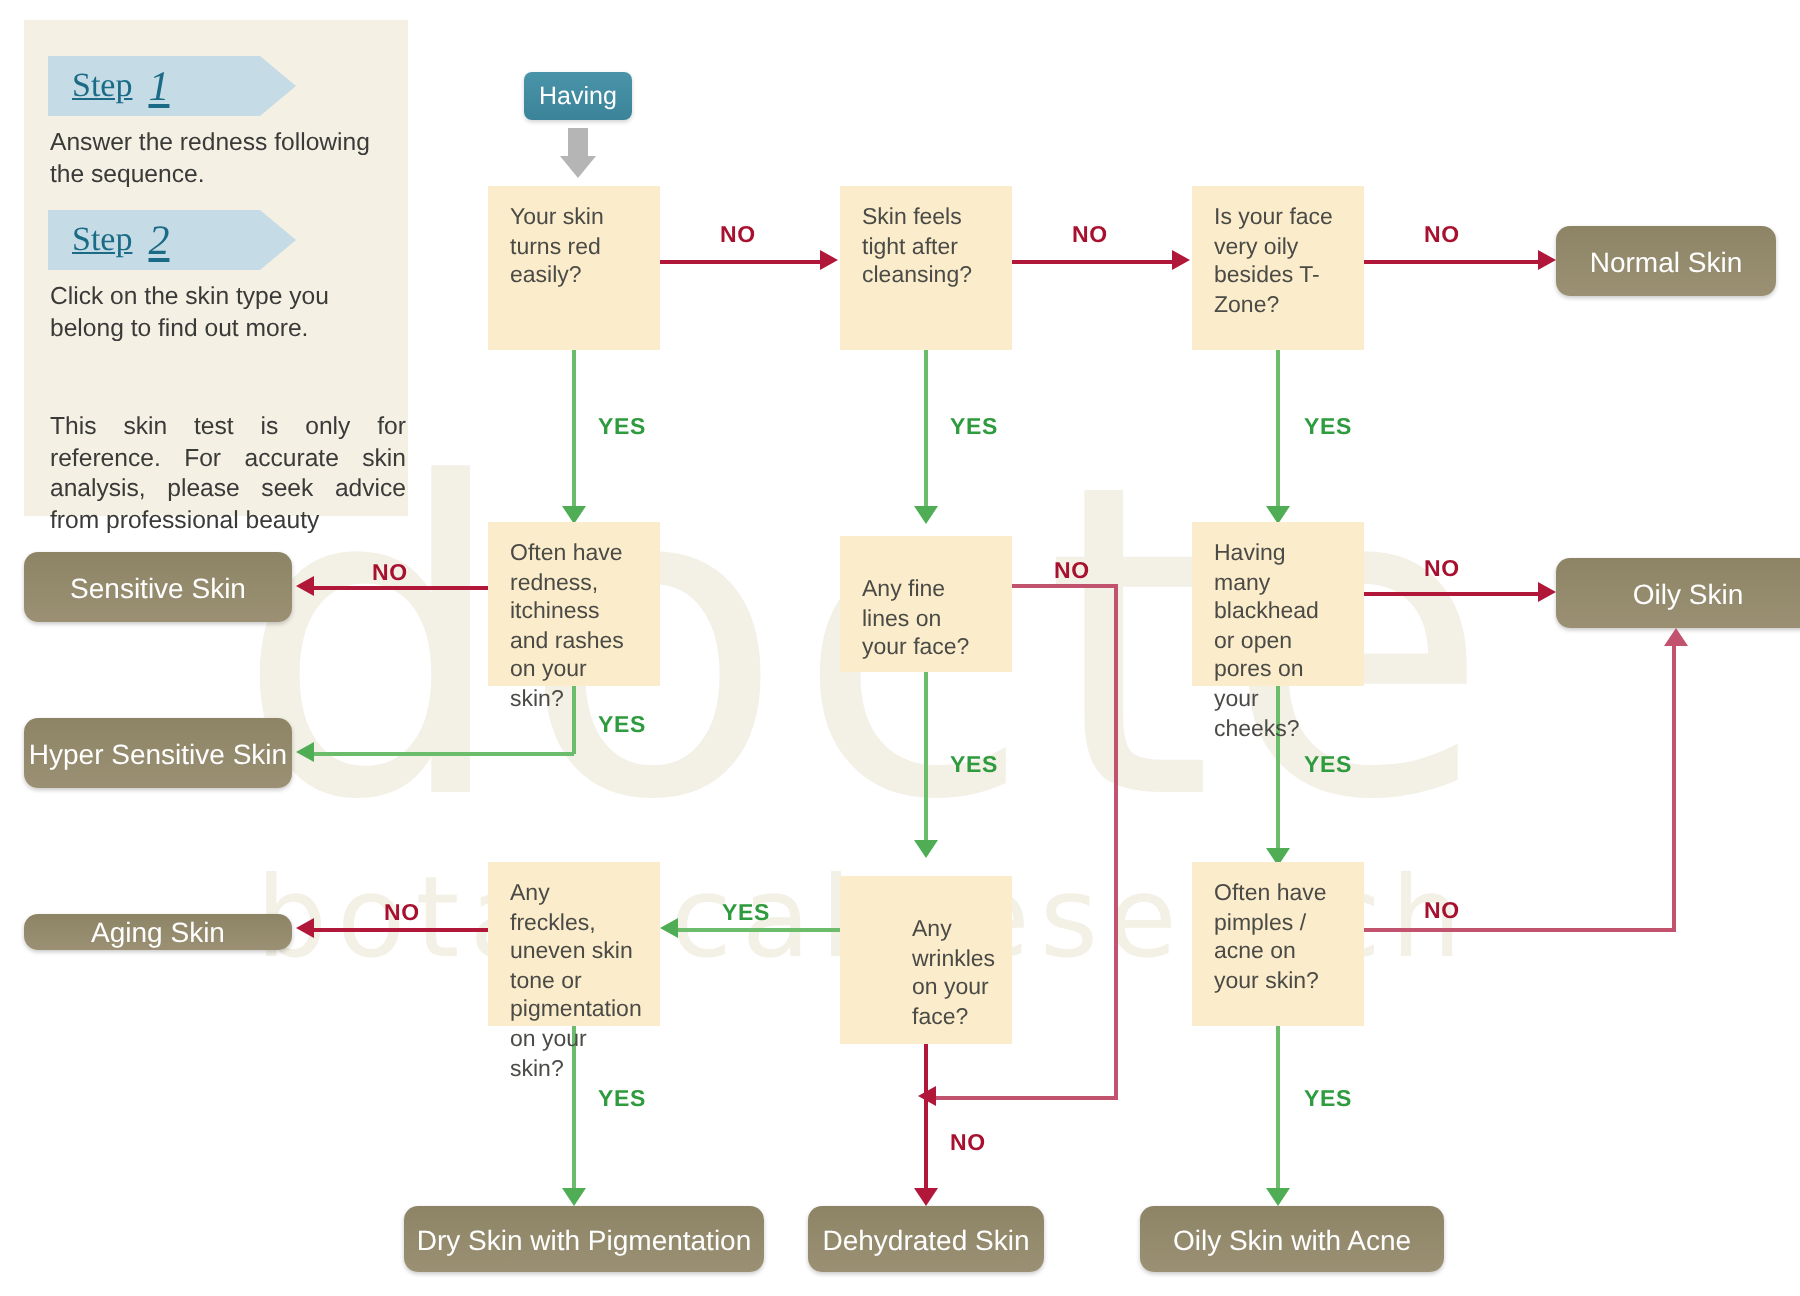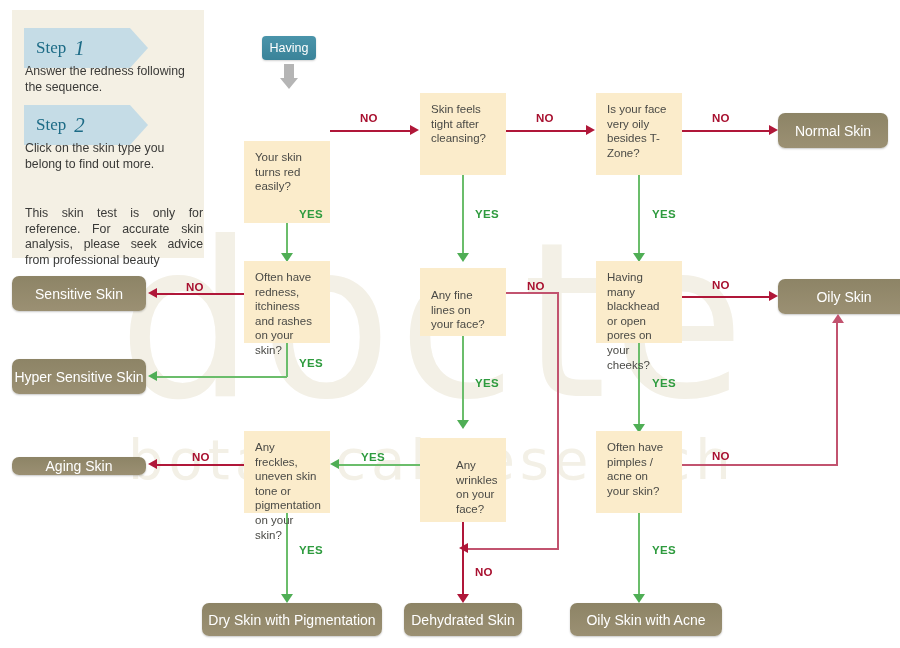--- a/index.html
+++ b/index.html
@@ -16,24 +16,24 @@
   
   .wm{position:absolute;pointer-events:none;user-select:none;color:#f3f0e6;z-index:0;}
   .wm-big{left:118px;top:214px;font-size:215px;line-height:1;letter-spacing:6px;
           font-family:"DejaVu Sans", sans-serif;font-weight:400;}
   .wm-small{left:128px;top:432px;font-size:56px;line-height:1;letter-spacing:5px;
           font-family:"DejaVu Sans", sans-serif;}
 
   
   .panel{position:absolute;left:12px;top:10px;width:192px;height:248px;
          background:#f4f0e4;z-index:2;}
-  .step-badge{position:absolute;height:40px;display:flex;align-items:center;
+  .step-badge{position:absolute;height:30px;display:flex;align-items:center;
       background:#c5dce6;color:#1c6b86;font-size:17px;padding-left:12px;padding-right:26px;
       font-family:"Liberation Serif", serif;
-      clip-path:polygon(0 0, calc(100% - 18px) 0, 100% 50%, calc(100% - 18px) 100%, 0 100%);}
+      clip-path:polygon(0 0, calc(100% - 18px) 0, 100% 50%, calc(100% - 18px) 100%, 0 100%);text-decoration:underline;}
   .step-badge .num{font-style:italic;font-size:21px;margin-left:8px;}
   .panel-text{position:absolute;color:#3a3a38;font-size:12.3px;line-height:15.5px;}
   .panel-note-label{font-weight:bold;}
   .justify{text-align:justify;}
 
   
   .node{position:absolute;z-index:3;box-sizing:border-box;}
 
   .start{background:#3e8ba3;background:linear-gradient(#4a94aa,#3a8399);
      color:#ffffff;font-size:12.5px;border-radius:4px;
@@ -103,21 +103,21 @@
   </div>
 
   <div class="node start" style="left:262px;top:36px;width:54px;height:24px;">
     <span>Having</span>
   </div>
   <div class="gray-arrow">
     <div class="gray-shaft" style="left:284px;top:64px;width:10px;height:16px;"></div>
     <div class="gray-head" style="left:280px;top:78px;"></div>
   </div>
 
-  <div class="node qbox" style="left:244px;top:93px;width:86px;height:82px;margin-top:48px;">
+  <div class="node qbox" style="left:244px;top:93px;width:86px;height:82px;">
     <span>Your skin turns red easily?</span>
   </div>
   <div class="node qbox" style="left:420px;top:93px;width:86px;height:82px;">
     <span>Skin feels tight after cleansing?</span>
   </div>
   <div class="node qbox" style="left:596px;top:93px;width:86px;height:82px;">
     <span>Is your face very oily besides T-Zone?</span>
   </div>
 
   <div class="edge h red" style="left:330px;top:130px;width:82px;"></div>

